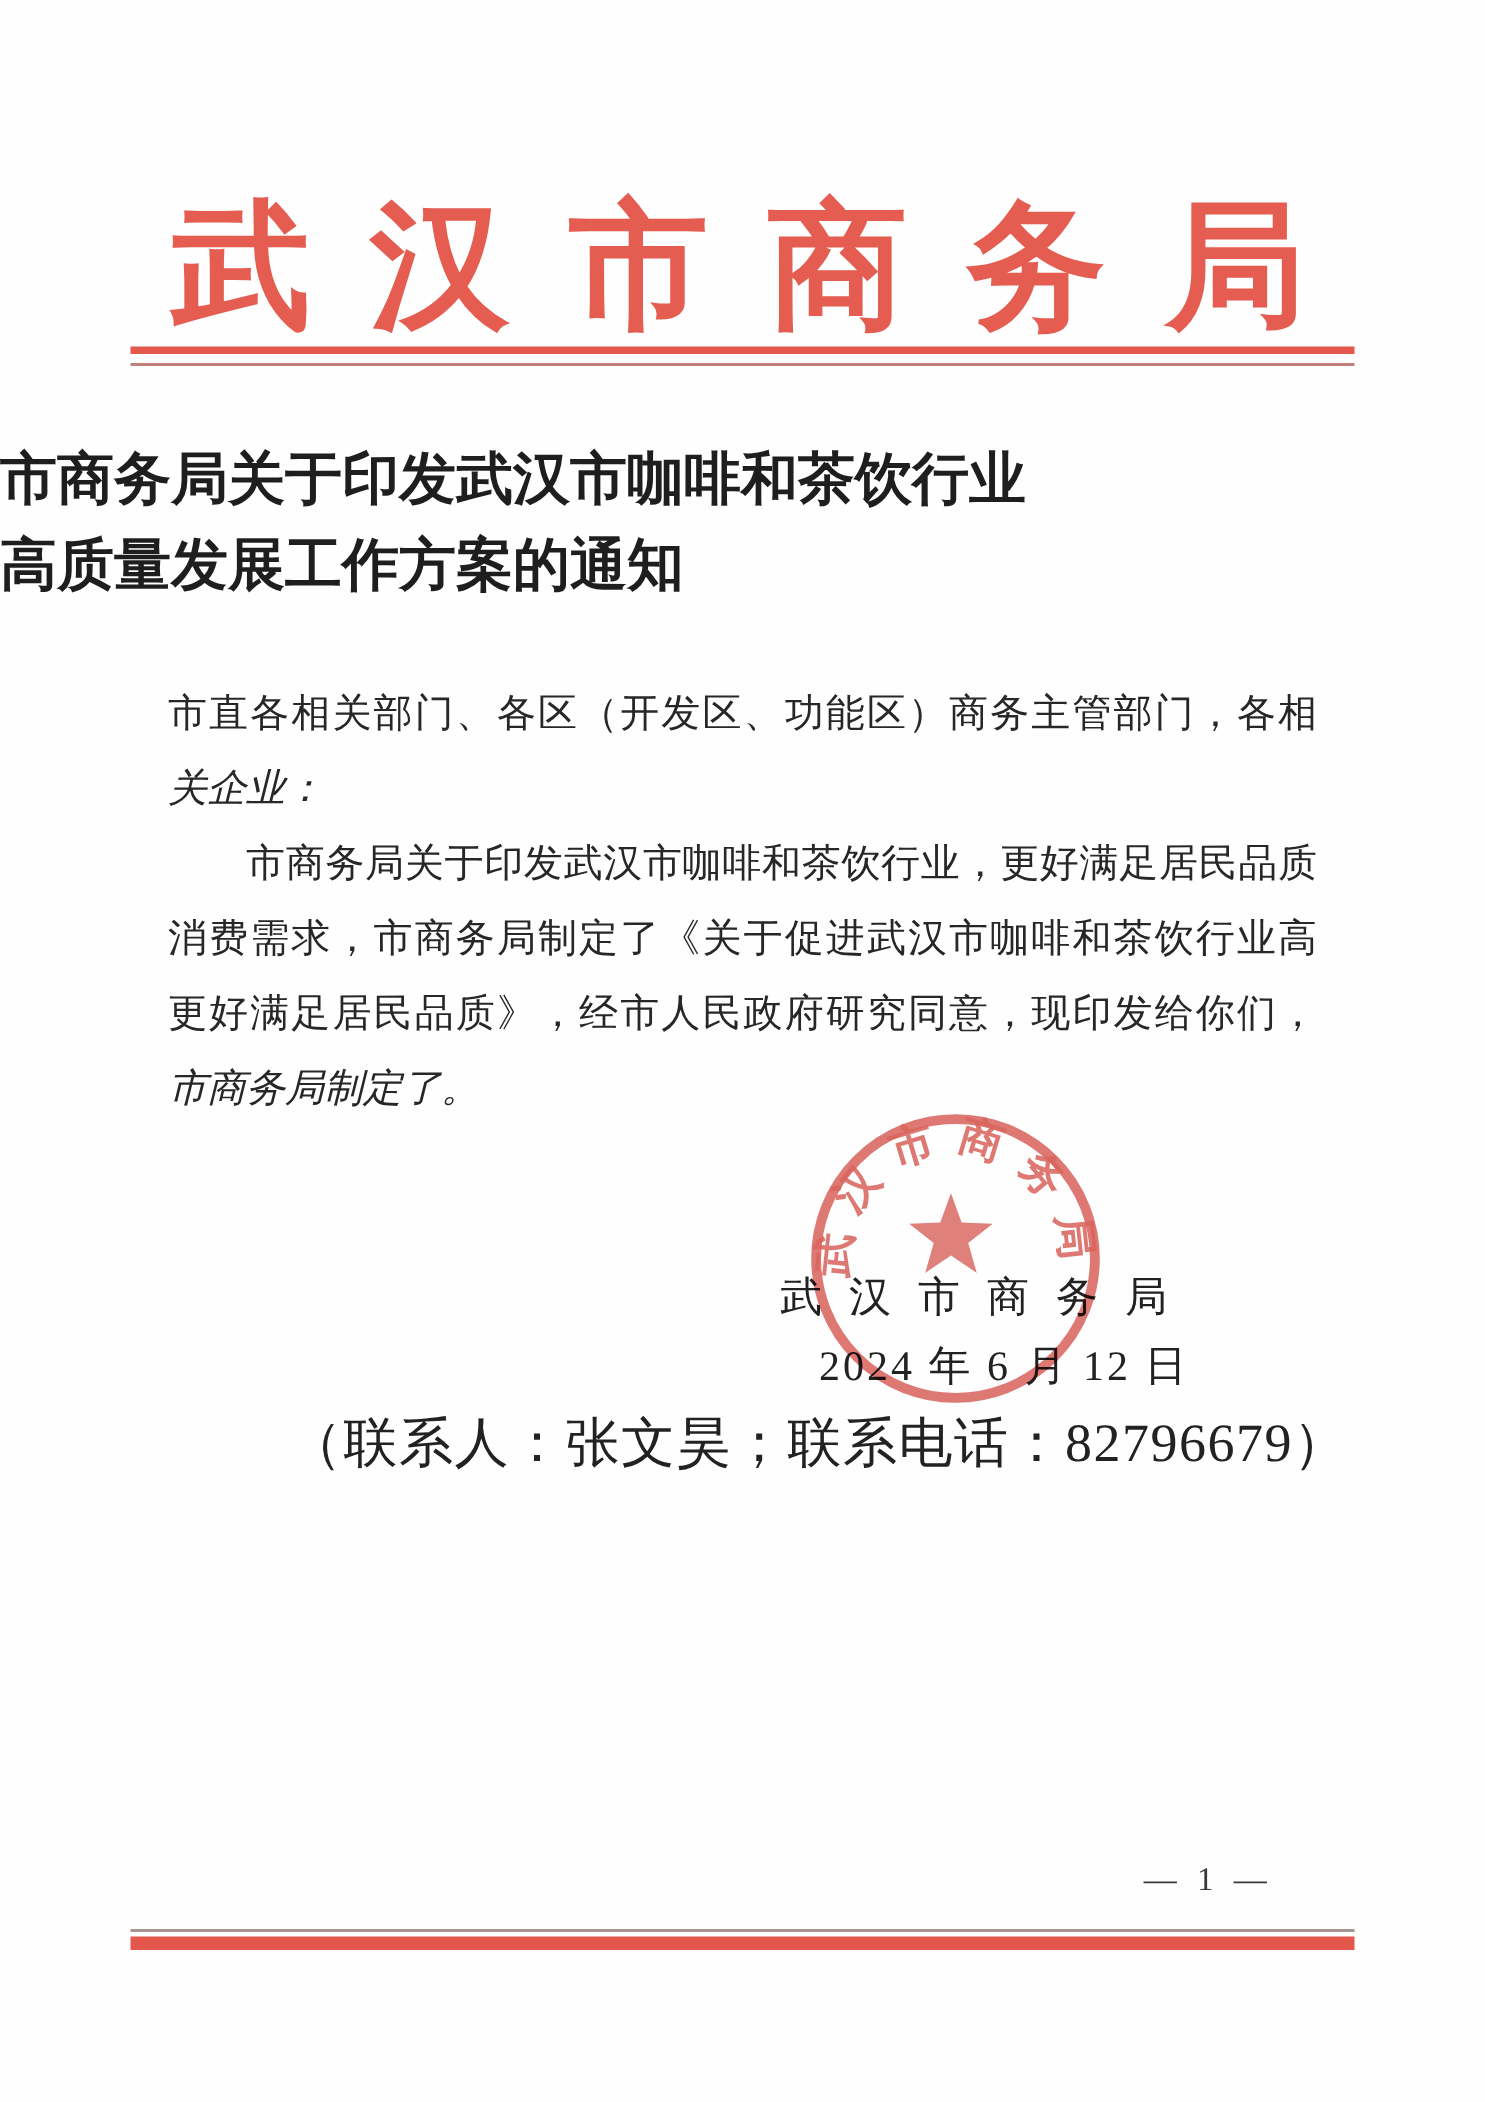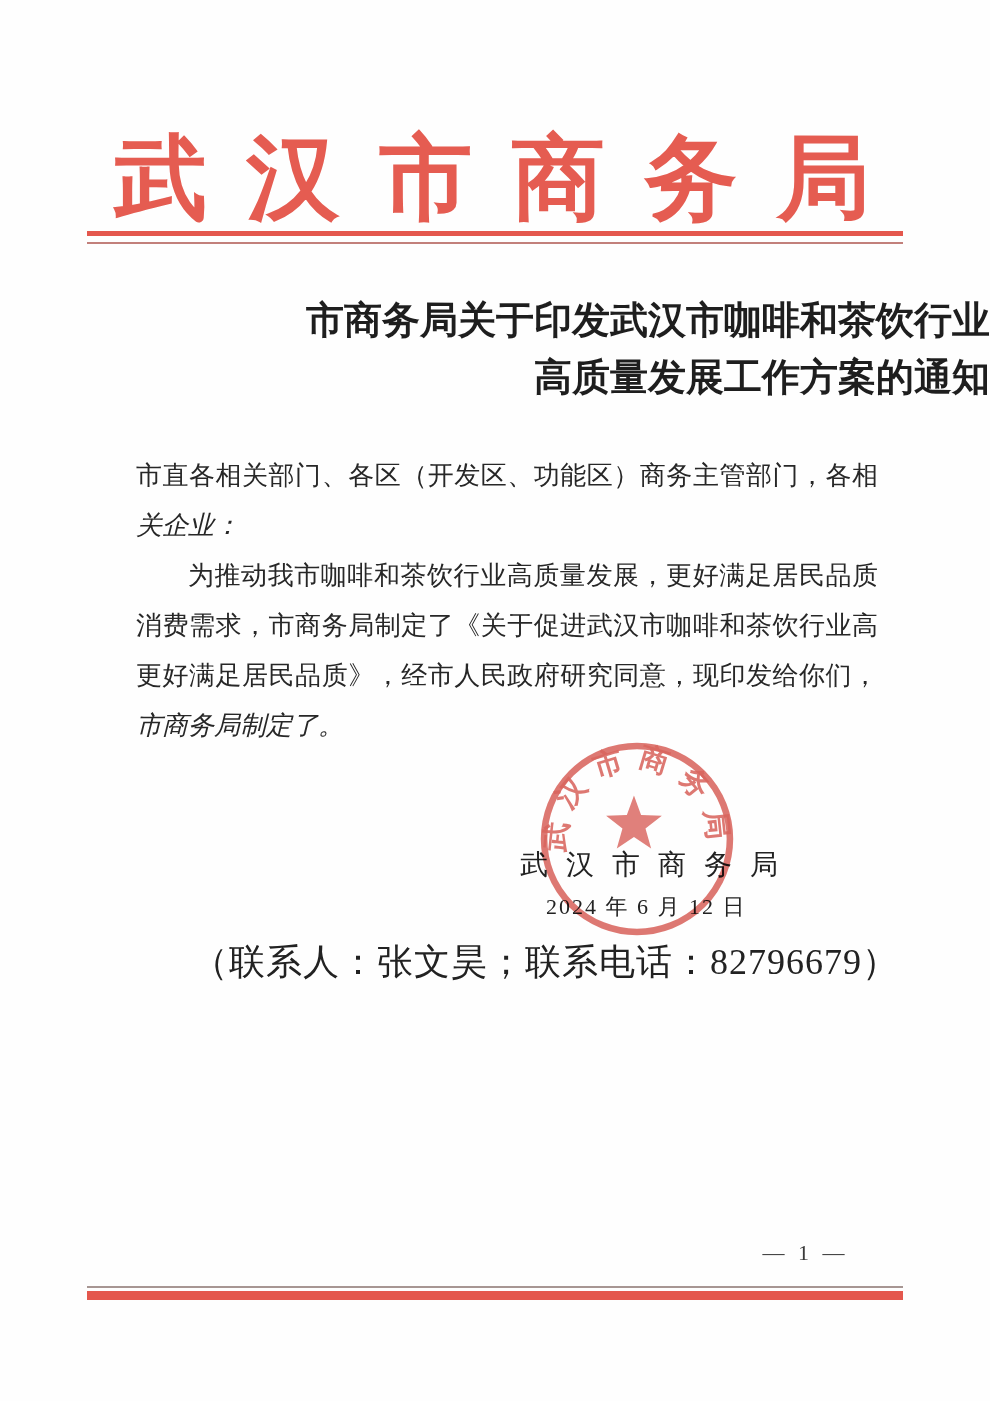--- a/index.html
+++ b/index.html
@@ -31,58 +31,57 @@
   .rule-top-thick  { top: 231px; height: 5px; background: #e4574d; }
   .rule-top-thin   { top: 242px; height: 2px; background: #c2807b; }
   .rule-bot-thin   { top: 1286px; height: 2px; background: #a79693; }
   .rule-bot-thick  { top: 1291px; height: 9px; background: #e4574d; }
 
   
   .doc-title {
     position: absolute;
     top: 292px; left: 0;
     width: 990px;
-    text-align: right;
+    text-align: left;
     font-size: 38px;
     font-weight: bold;
     color: #1e1e1e;
     line-height: 57px;
   }
 
   
   .body-block {
     position: absolute;
     top: 451px; left: 112px;
     width: 766px;
     font-size: 26px;
     line-height: 50px;
     color: #272727;
   }
   .bline {
     text-align: justify;
     text-align-last: justify;
     white-space: nowrap;
-    margin-left: 24px;
   }
   .bline.no-spread { text-align-last: left; font-style: italic; }
   .bline.indent { text-indent: 52px; }
 
   
   .signature {
     position: absolute;
     top: 846px; left: 520px;
     font-size: 28px;
     letter-spacing: 18px;
     color: #222222;
     white-space: nowrap;
   }
   .doc-date {
     position: absolute;
     top: 892px; left: 546px;
-    font-size: 22px;
+    font-size: 28px;
     letter-spacing: 2px;
     color: #222222;
     white-space: nowrap;
   }
   .contact {
     position: absolute;
     top: 938px; left: 192px;
     font-size: 36px;
     letter-spacing: 1px;
     color: #222222;
@@ -128,21 +127,21 @@
   <div class="rule rule-top-thin"></div>
 
   <div class="doc-title">
     <div>市商务局关于印发武汉市咖啡和茶饮行业</div>
     <div>高质量发展工作方案的通知</div>
   </div>
 
   <div class="body-block">
     <div class="bline">市直各相关部门、各区（开发区、功能区）商务主管部门，各相</div>
     <div class="bline no-spread">关企业：</div>
-    <div class="bline indent">为推动我市咖啡和茶饮行业高质量发展，更好满足居民品质</div>
+    <div class="bline indent">市商务局关于印发武汉市咖啡和茶饮行业，更好满足居民品质</div>
     <div class="bline">消费需求，市商务局制定了《关于促进武汉市咖啡和茶饮行业高</div>
     <div class="bline">更好满足居民品质》，经市人民政府研究同意，现印发给你们，</div>
     <div class="bline no-spread">市商务局制定了。</div>
   </div>
 
   <div class="signature">武汉市商务局</div>
   <div class="doc-date">2024 年 6 月 12 日</div>
   <div class="contact">（联系人：张文昊；联系电话：82796679）</div>
 
   <svg class="seal" viewBox="0 0 200 200">

